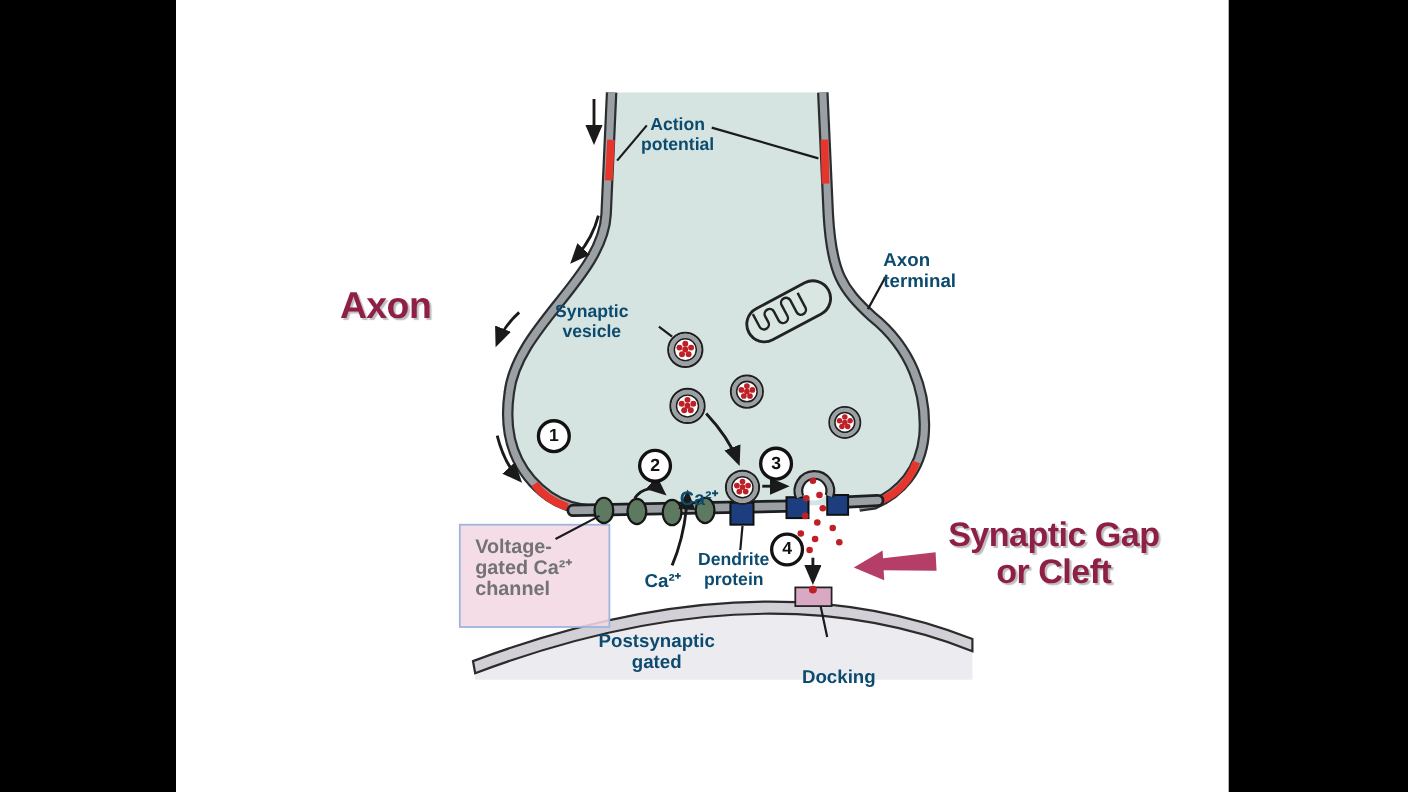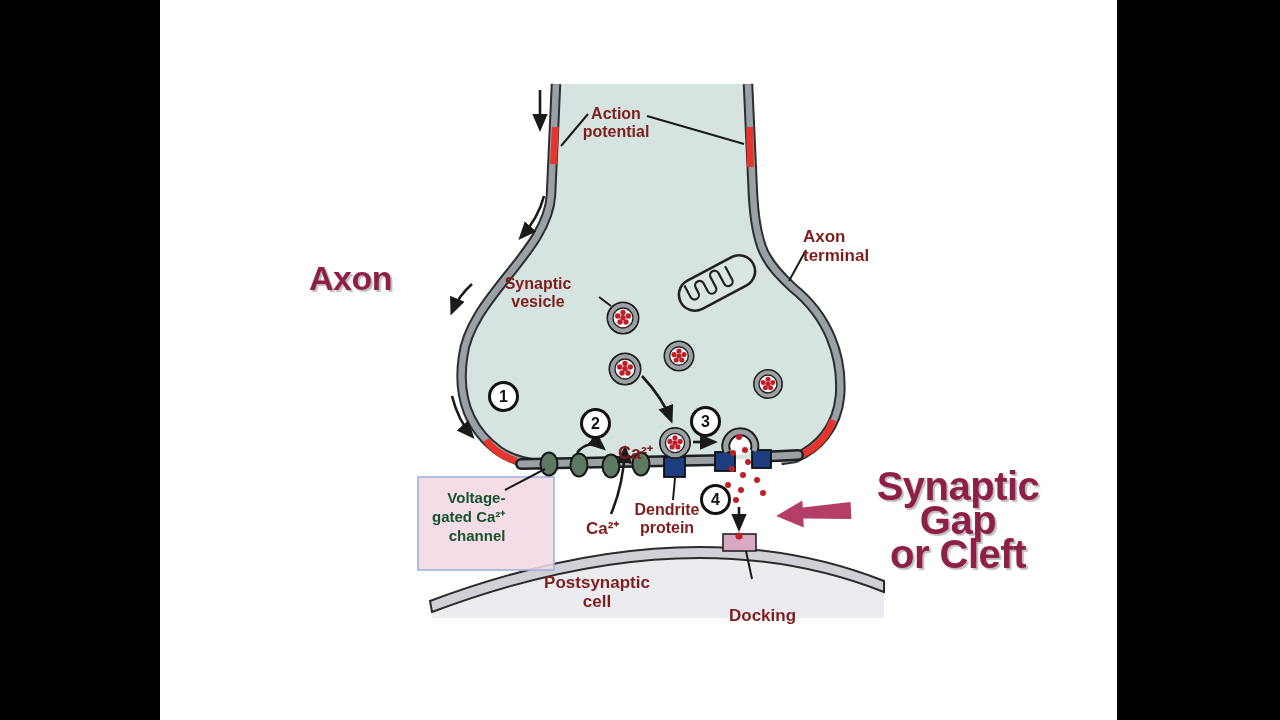--- a/index.html
+++ b/index.html
@@ -2,33 +2,33 @@
 <html><head>
 <meta charset="utf-8">
 <style>
   html,body{margin:0;padding:0;background:#000;}
   .stage{position:relative;width:1280px;height:720px;background:#ffffff;overflow:hidden;
          font-family:"Liberation Sans", sans-serif;}
   .pillar{position:absolute;top:0;height:720px;background:#000;z-index:6;}
   .pillar.left{left:0;width:160px;}
   .pillar.right{left:1117px;width:163px;}
   svg.draw{position:absolute;left:0;top:0;z-index:1;}
-  .lbl{position:absolute;z-index:3;color:#7f1d1d;font-weight:700;
+  .lbl{position:absolute;z-index:3;color:#0c4a6e;font-weight:700;
        white-space:pre-line;text-align:center;}
   .sm{font-size:16px;line-height:18px;}
   .md{font-size:17px;line-height:19px;}
   .left-al{text-align:left;margin-top:25px;}
   .magenta{color:#8e2048;font-size:34px;line-height:35px;letter-spacing:-0.5px;
            text-shadow:2px 2px 1px rgba(110,110,110,0.45);}
-  .gapline{font-size:40px;line-height:34px;}
+  .gapline{font-size:31px;line-height:34px;}
   .step{position:absolute;z-index:4;width:25px;height:25px;border:3px solid #121212;
         border-radius:50%;background:#fff;display:flex;align-items:center;justify-content:center;
         font-size:16px;font-weight:700;color:#121212;}
   .ca{font-size:18px;line-height:18px;}
-  .vbox-text{font-size:15px;line-height:19px;text-align:right;color:#14532d;}
+  .vbox-text{font-size:18px;line-height:19px;text-align:left;color:#737373;}
 </style>
 </head>
 <body>
 
 <div class="stage">
 
   <svg class="draw" width="1280" height="720" viewBox="0 0 1280 720">
     <defs>
       <marker id="ah" markerWidth="9" markerHeight="9" refX="5.5" refY="3" orient="auto">
         <path d="M0,0 L7,3 L0,6 Z" fill="#1a1a1a"></path>
@@ -219,21 +219,21 @@
   <div class="lbl ca left-al" style="left:618px;top:419px;">Ca²⁺</div>
   <div class="lbl md left-al" style="left:586px;top:494px;">Ca²⁺</div>
   <div class="lbl vbox-text lbl" style="left:432px;top:488px;font-weight:700;">Voltage-
 gated Ca²⁺
 channel</div>
   <div class="lbl sm" style="left:617px;top:501px;width:100px;">Dendrite
 protein</div>
   <div class="lbl magenta gapline" style="left:842px;top:469px;width:232px;">Synaptic Gap
 or Cleft</div>
   <div class="lbl md" style="left:537px;top:573px;width:120px;">Postsynaptic
-cell</div>
+gated</div>
   <div class="lbl md left-al" style="left:729px;top:581px;">Docking</div>
 
   <div class="step" style="left:488px;top:381px;">1</div>
   <div class="step" style="left:580px;top:408px;">2</div>
   <div class="step" style="left:690px;top:406px;">3</div>
   <div class="step" style="left:700px;top:484px;">4</div>
 
   <div class="pillar left"></div>
   <div class="pillar right"></div>
 </div>

